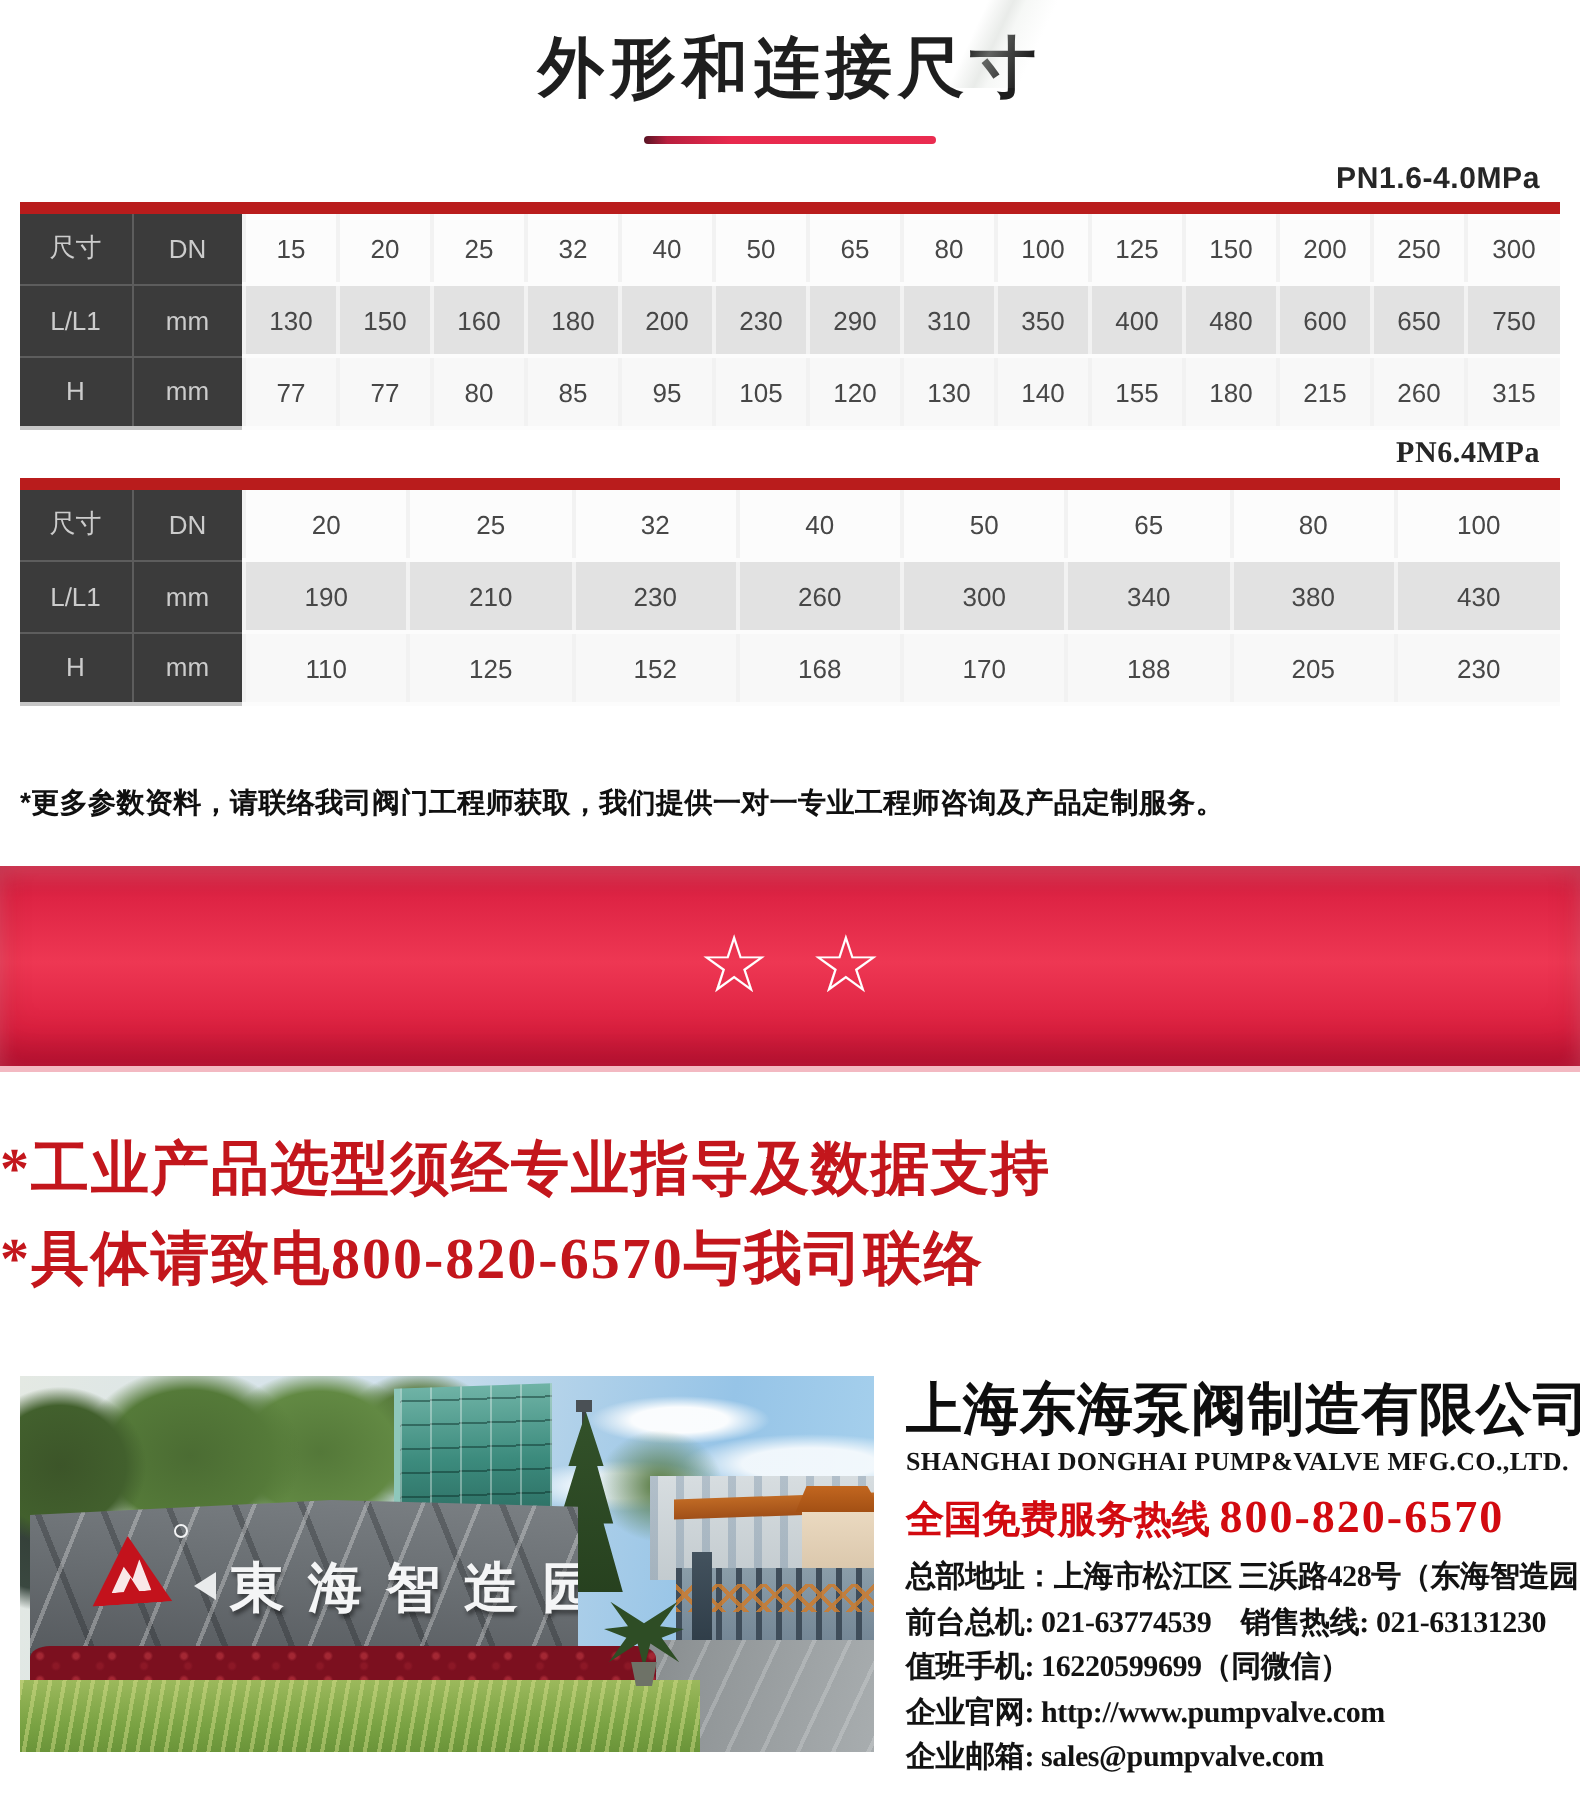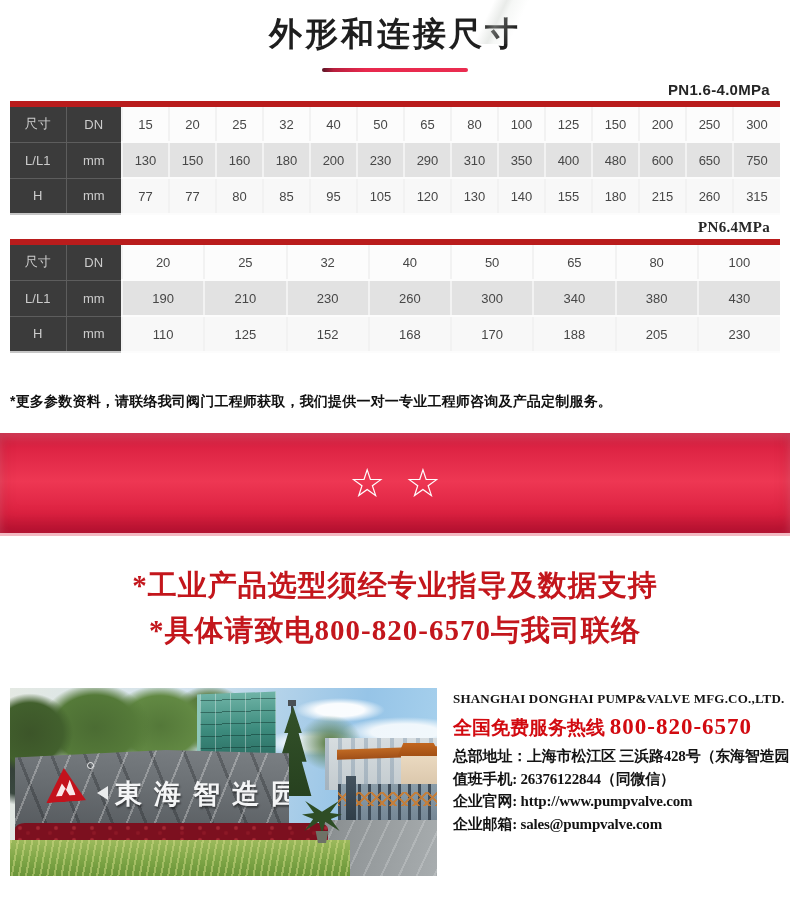--- a/index.html
+++ b/index.html
@@ -57,21 +57,21 @@
     display:flex;align-items:center;justify-content:center;gap:20px;
     position:relative;
   }
   .banner::after{content:"";position:absolute;left:0;right:0;bottom:-3px;height:3px;background:#f3b9c2;}
   .banner .star{color:#ffffff;font-size:40px;line-height:1;font-weight:bold;}
   .banner-title{
     color:#ffffff;font-size:43px;font-weight:bold;letter-spacing:18px;margin-right:-18px;line-height:1;
     text-shadow:0 2px 2px rgba(120,0,20,0.35);
   }
   
-  .slogans{margin-top:36px;text-align:center;}
+  .slogans{margin-top:36px;}
   .slogan{
     margin:0 0 13px 0;
     font-family:"Liberation Serif","DejaVu Serif",serif;font-weight:bold;
     font-size:29px;color:#c3161c;letter-spacing:1px;line-height:32px;
   }
   
   .bottom{margin-top:42px;padding:0 10px;display:flex;gap:16px;}
   .photo{
     position:relative;width:427px;height:188px;overflow:hidden;flex:0 0 auto;
     background:linear-gradient(100deg,#e4e9e3 0%,#d3e2ec 38%,#96c4e7 78%,#aad3ee 100%);
@@ -390,26 +390,28 @@
       <div class="sign-arrow"></div>
       <div class="sign-text">東海智造园</div>
     </div>
     <div class="hedge"></div>
     <div class="lawn"></div>
     <div class="palm"></div>
     <div class="palm-pot"></div>
   </div>
 
   <div class="info">
+    <div class="cn-name">上海东海泵阀制造有限公司</div>
     <div class="en-name">SHANGHAI DONGHAI PUMP&amp;VALVE MFG.CO.,LTD.</div>
     <div class="hotline">
       <span>全国免费服务热线</span>
       <span class="hot-num">800-820-6570</span>
     </div>
     <div class="contacts">
 
     <div class="contact-line">总部地址：上海市松江区 三浜路428号（东海智造园）</div>
-        <div class="contact-line">值班手机: 26376122844（同微信）</div>
+        <div class="contact-line">前台总机: 021-63774539　销售热线: 021-63131230</div>
+        <div class="contact-line">值班手机: 16220599699（同微信）</div>
         <div class="contact-line">企业官网: http://www.pumpvalve.com</div>
         <div class="contact-line">企业邮箱: sales@pumpvalve.com</div>
       </div>
   </div>
 </div>
 
 </body></html>

